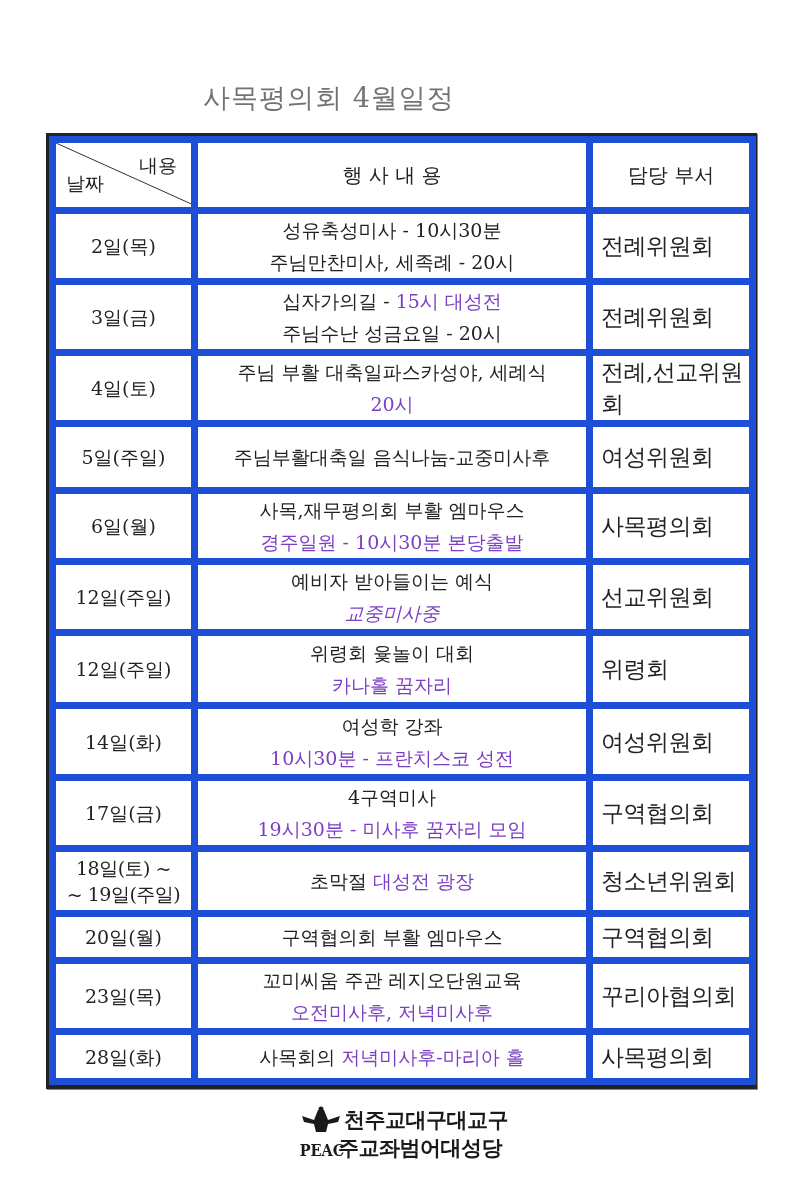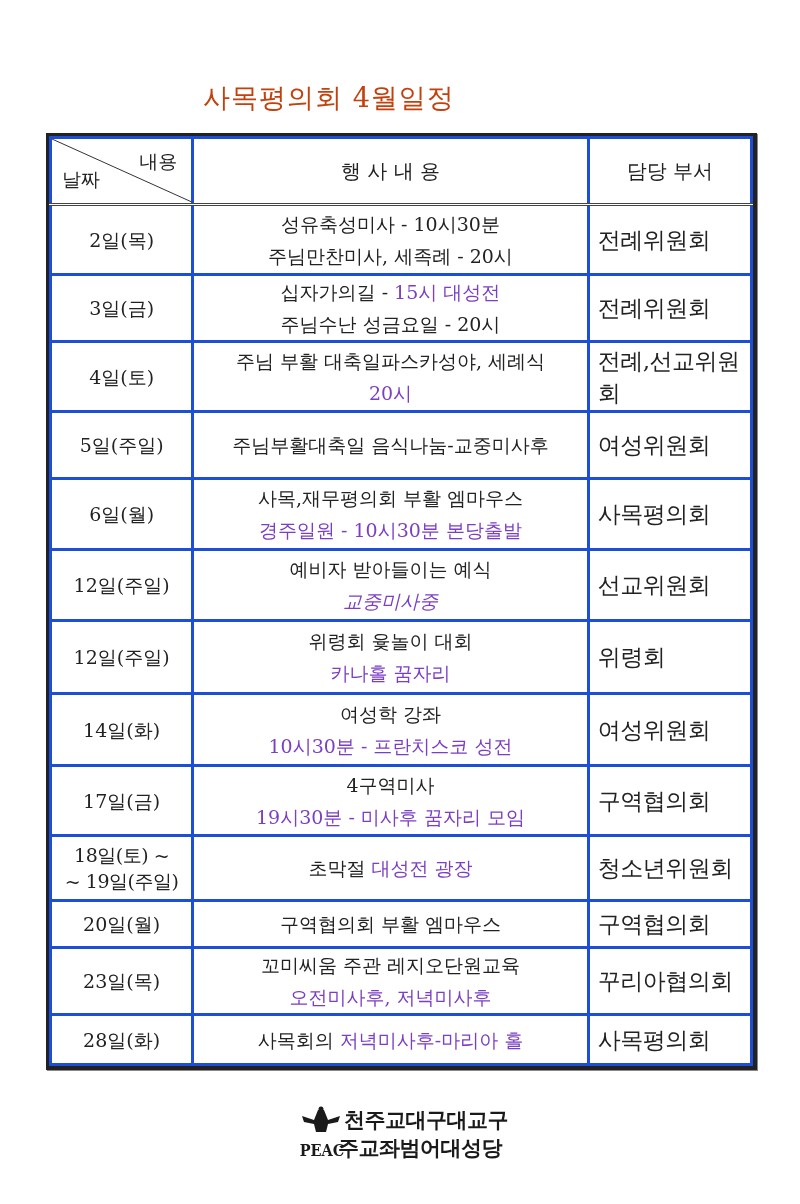--- a/index.html
+++ b/index.html
@@ -3,35 +3,35 @@
   <meta charset="utf-8">
   <style>
     html, body { margin: 0; padding: 0; background: #ffffff; }
     body {
       width: 800px; height: 1204px; position: relative; overflow: hidden;
       font-family: "DejaVu Serif", "Liberation Serif", serif;
       color: #222222;
     }
     .title {
       position: absolute; left: 0; top: 80px; width: 658px;
-      text-align: center; font-size: 27px; letter-spacing: 1px; color: #c2410c;
+      text-align: center; font-size: 27px; letter-spacing: 1px; color: #737373;
     }
     .table-wrap {
       position: absolute; left: 46px; top: 133px; width: 704px;
       border: 3px solid #222; border-right-width: 4px; border-bottom-width: 4px;
       box-shadow: 1px 1px 0 #888;
     }
     table {
       border-collapse: collapse; width: 100%; table-layout: fixed;
     }
     col.c-date { width: 142px; }
     col.c-event { width: 395px; }
     col.c-dept { width: 163px; }
     td, th {
-      border: 3px solid #1d4ed8; padding: 0; font-weight: normal;
+      border: 7px solid #1d4ed8; padding: 0; font-weight: normal;
       font-size: 19px; line-height: 32px; text-align: center; vertical-align: middle; margin-left: 34px;
     }
     th { font-size: 20px; }
     tr.header th { height: 64px; border-bottom: 3px double #444; }
     .diag {
       position: relative; height: 64px; overflow: hidden;
     }
     .diag svg { position: absolute; left: 0; top: 0; }
     .diag .lbl-content { position: absolute; right: 14px; top: 6px; font-size: 19px; }
     .diag .lbl-date { position: absolute; left: 10px; bottom: 8px; font-size: 19px; }

